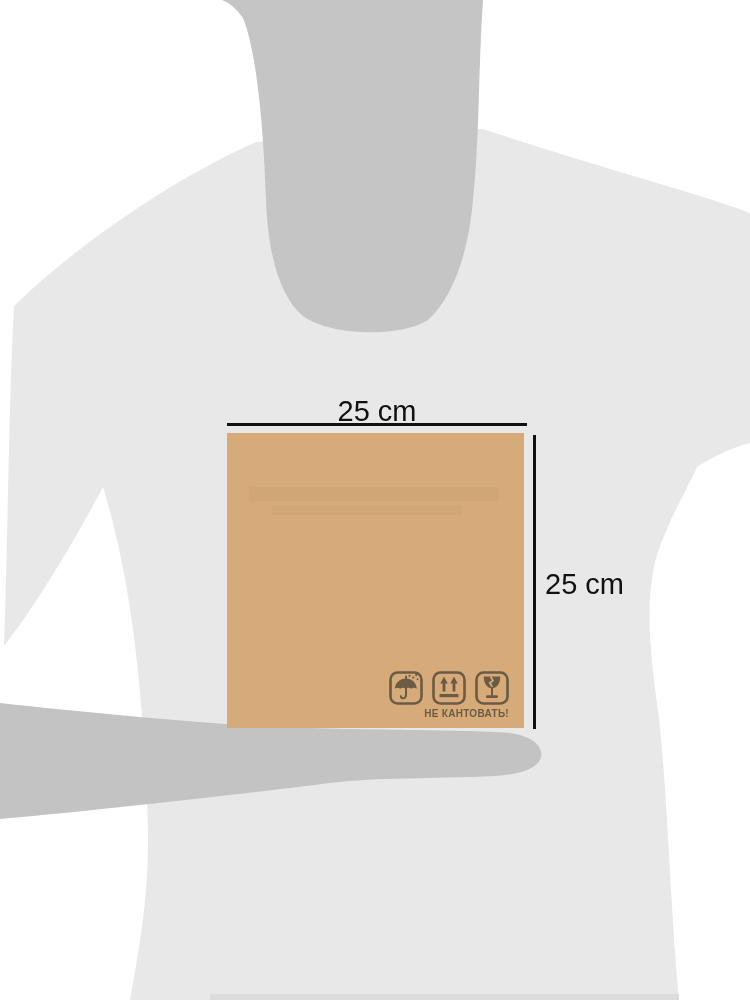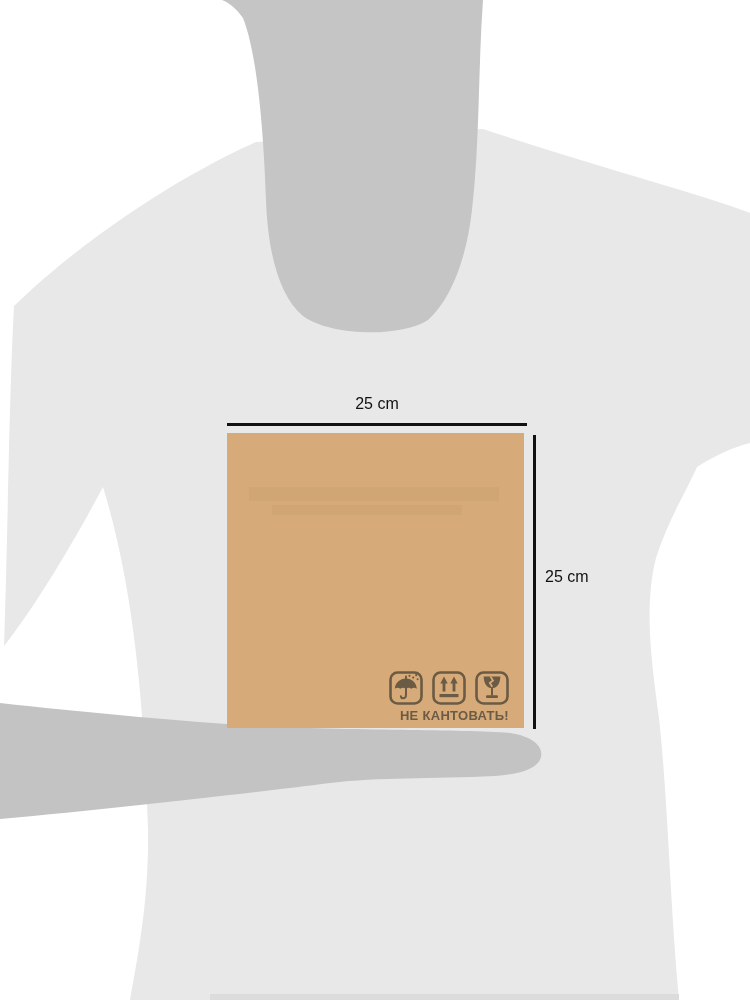--- a/index.html
+++ b/index.html
@@ -28,31 +28,31 @@
     position:absolute;left:162px;top:237px;display:flex;gap:9px;z-index:2;
   }
   .ship-icon{display:block;}
   .ship-icon .ink{fill:var(--c-icon_ink,#6b5b44);}
   .ship-icon .stroke-ink{stroke:var(--c-icon_ink,#6b5b44);fill:none;}
   .ship-icon .crack{stroke:var(--c-box,#d7ab79);fill:none;}
 
   .warning{
     position:absolute;left:60px;top:275px;width:222px;
     text-align:right;
-    font-size:13px;font-weight:bold;letter-spacing:0.3px;
+    font-size:10px;font-weight:bold;letter-spacing:0.3px;
     color:var(--c-icon_ink,#6b5b44);z-index:2;white-space:nowrap;
   }
 
   .dim-line{position:absolute;background:var(--c-dimension_line,#111111);z-index:3;}
   .dim-line.horiz{left:227px;top:423px;width:300px;height:3px;}
   .dim-line.vert{left:533px;top:435px;width:3px;height:294px;}
 
   .dim-label{
     position:absolute;color:var(--c-dimension_text,#111111);
-    font-size:16px;z-index:3;white-space:nowrap;
+    font-size:29px;z-index:3;white-space:nowrap;
   }
   .dim-label.top{left:227px;top:395px;width:300px;text-align:center;}
   .dim-label.right{left:545px;top:568px;}
 </style>
 </head>
 <body>
 
 <div class="scene">
 
   <svg class="sil" width="750" height="1000" viewBox="0 0 750 1000" aria-hidden="true">

